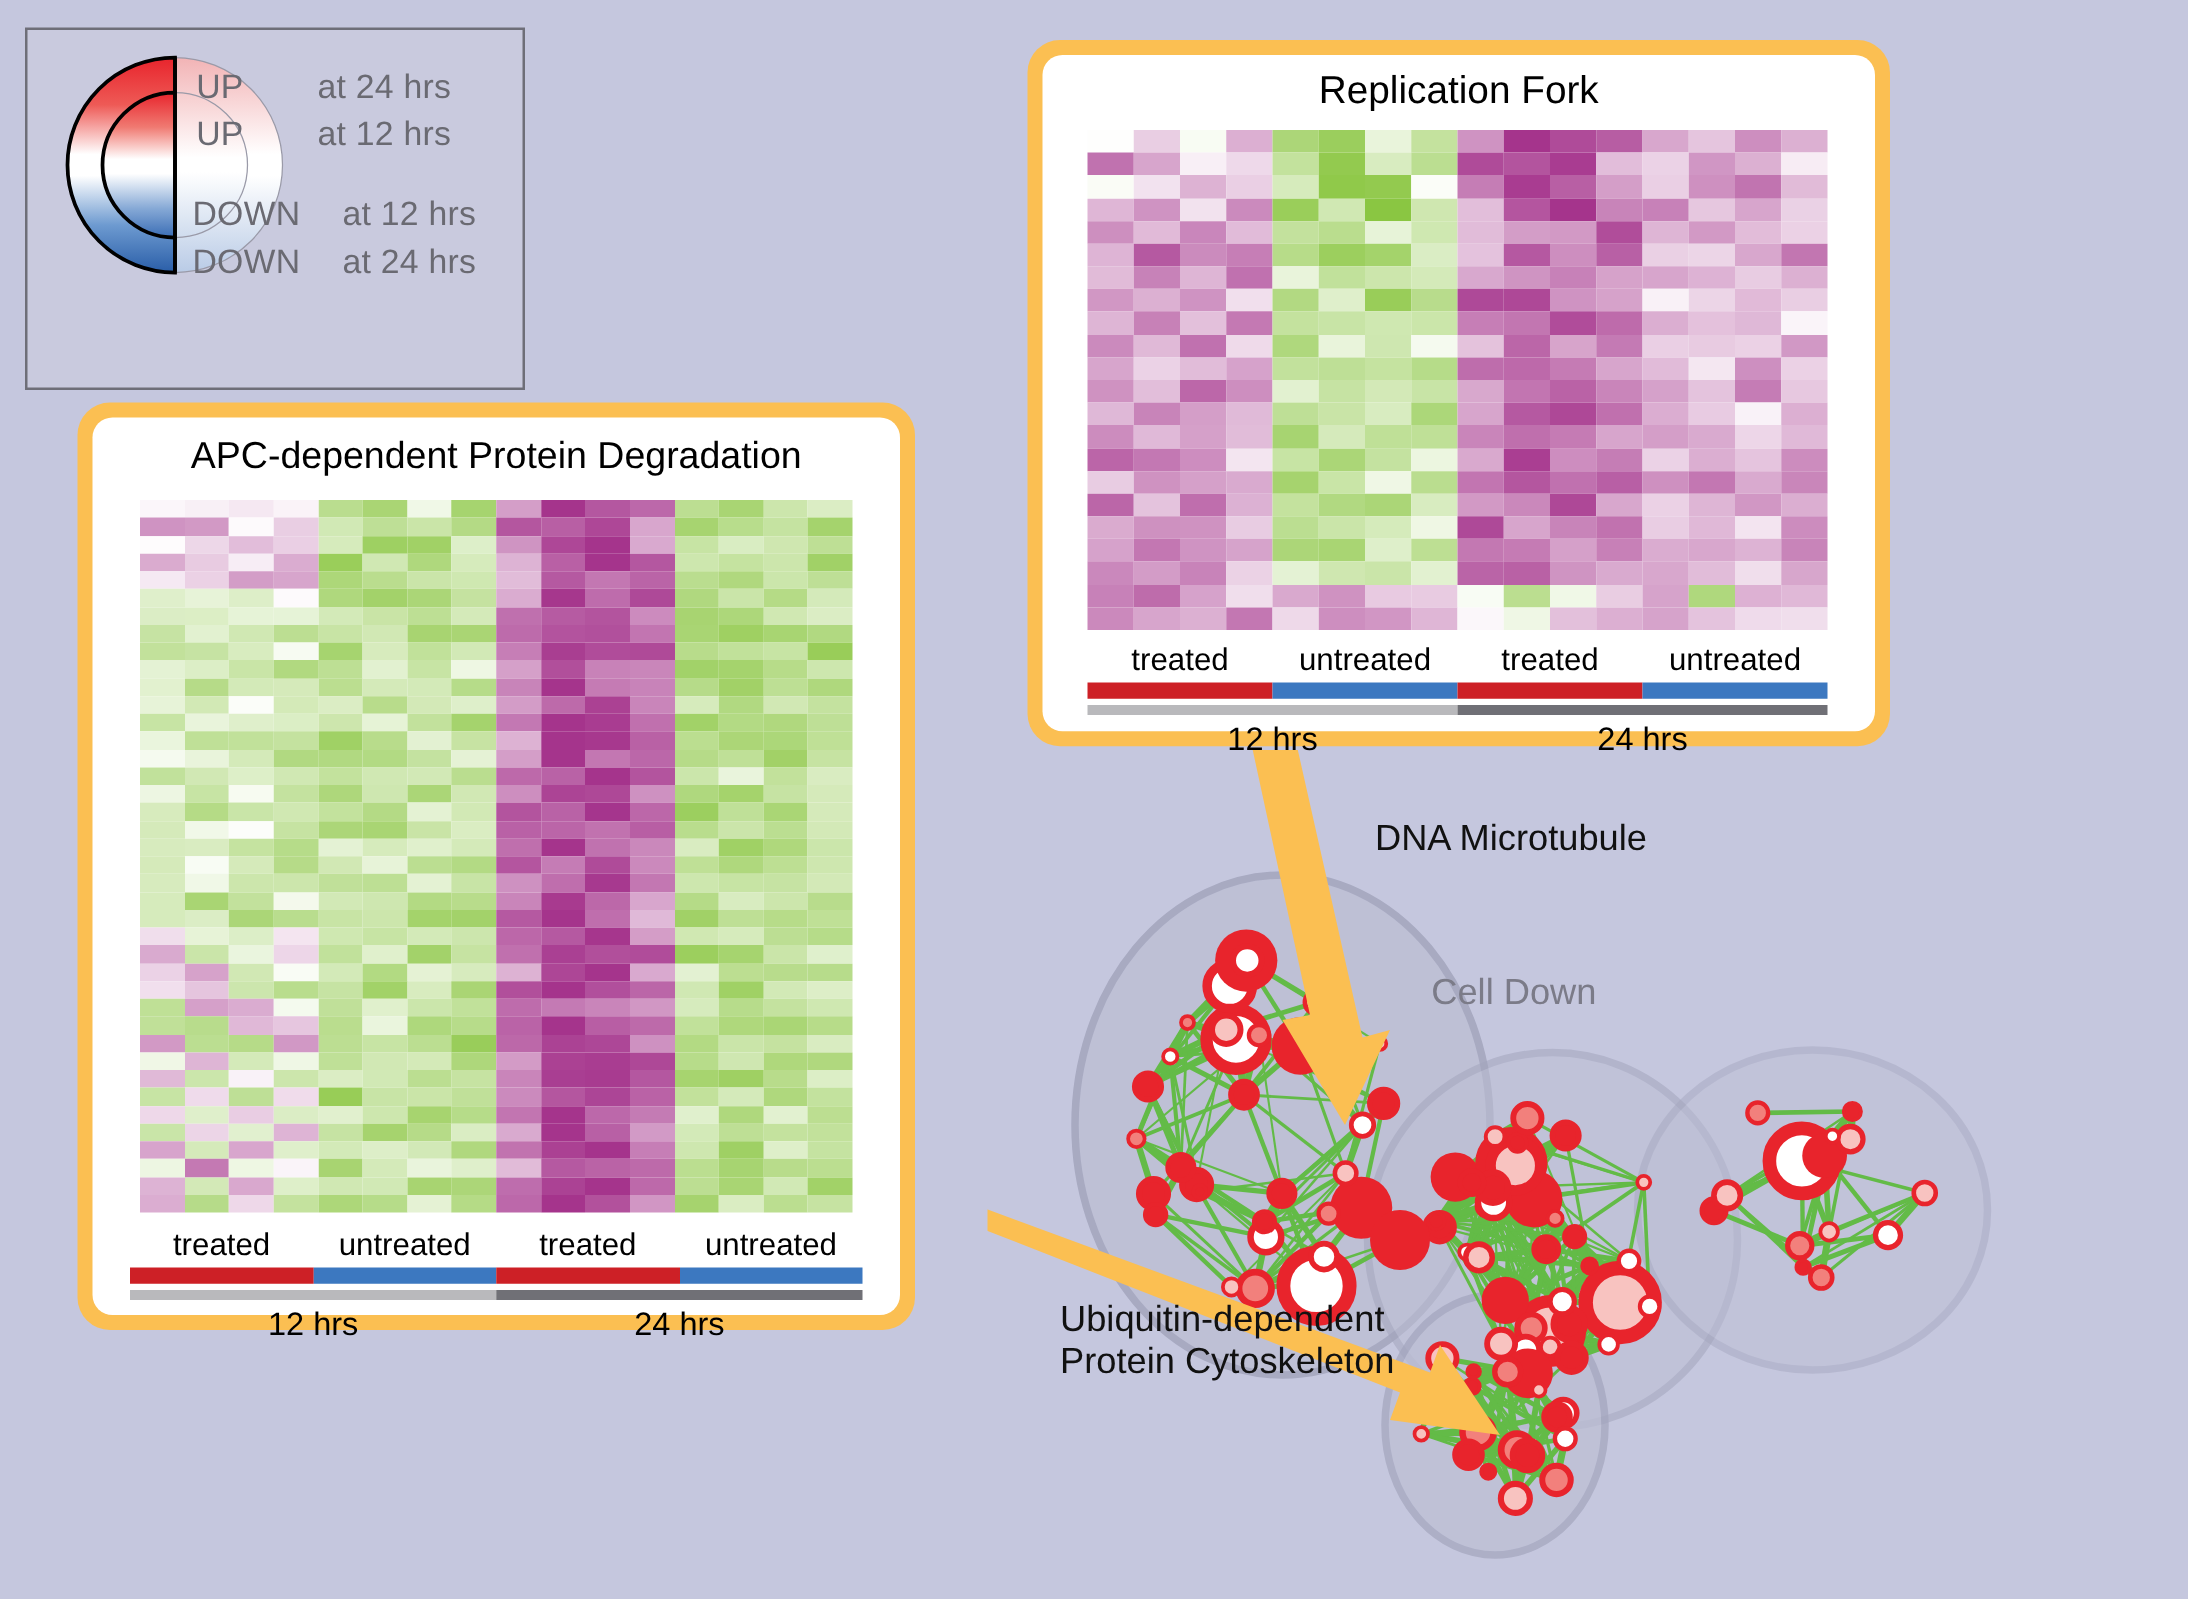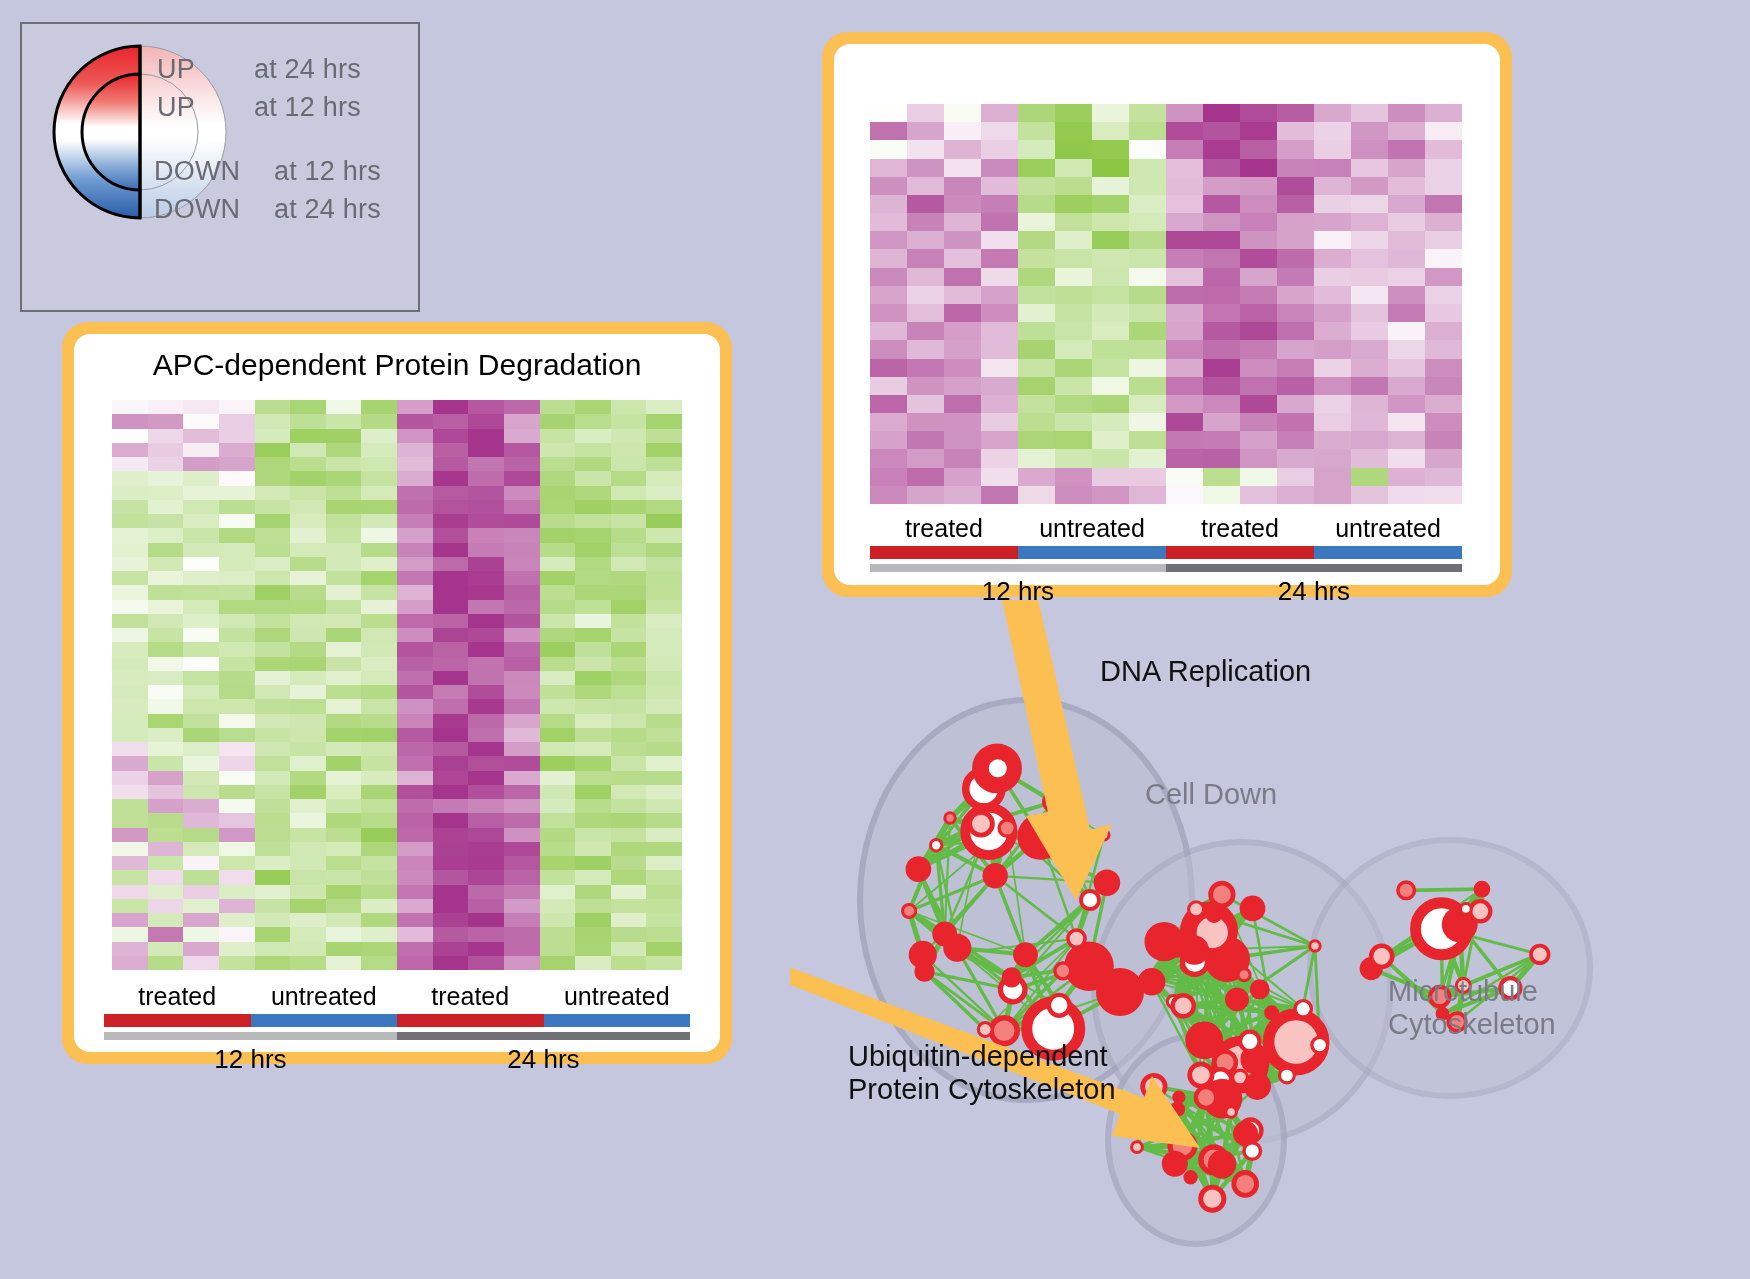--- a/index.html
+++ b/index.html
@@ -125,20 +125,21 @@
     <span class="key-text" style="left:132px;top:132px;">DOWN</span>
     <span class="key-text" style="left:252px;top:132px;">at 12 hrs</span>
     <span class="key-text" style="left:132px;top:170px;">DOWN</span>
     <span class="key-text" style="left:252px;top:170px;">at 24 hrs</span>
 
   </div>
 
 
   <div class="panel heat-panel-rf">
     <div class="panel-inner">
+      <div class="heat-title">Replication Fork</div>
       <div class="hm" id="hm-rf" style="left: 36px; top: 60px; width: 592px; height: 400px; grid-template-columns: repeat(16, 1fr); grid-template-rows: repeat(22, 1fr);">
           <div style="background:rgb(254,254,253)"></div>
           <div style="background:rgb(233,206,227)"></div>
           <div style="background:rgb(248,252,243)"></div>
           <div style="background:rgb(220,175,210)"></div>
           <div style="background:rgb(172,214,120)"></div>
           <div style="background:rgb(155,206,93)"></div>
           <div style="background:rgb(233,244,219)"></div>
           <div style="background:rgb(196,226,158)"></div>
           <div style="background:rgb(207,147,194)"></div>
@@ -1682,21 +1683,19 @@
         </g>
 
       <g>
         <path d="M210,-10 L246,-10 L300,230 L322,224 L286,300 L236,216 L258,212 Z" transform="translate(0,0)" fill="#fbbf52"></path>
       </g>
       <g>
         <path d="M-64,344 L-58,362 L330,514 L322,536 L410,548 L362,476 L354,498 Z" fill="#fbbf52"></path>
       </g>
     </svg>
 
-    <div class="net-lbl lbl-dna">DNA Replication</div>
+    <div class="net-lbl lbl-dna">DNA Microtubule</div>
     <div class="net-lbl lbl-cc">Cell Down</div>
-    <div class="net-lbl lbl-mt">Microtubule
-Cytoskeleton</div>
     <div class="net-lbl lbl-ub">Ubiquitin-dependent
 Protein Cytoskeleton</div>
   </div>
 
 </div>
 
 </body></html>

